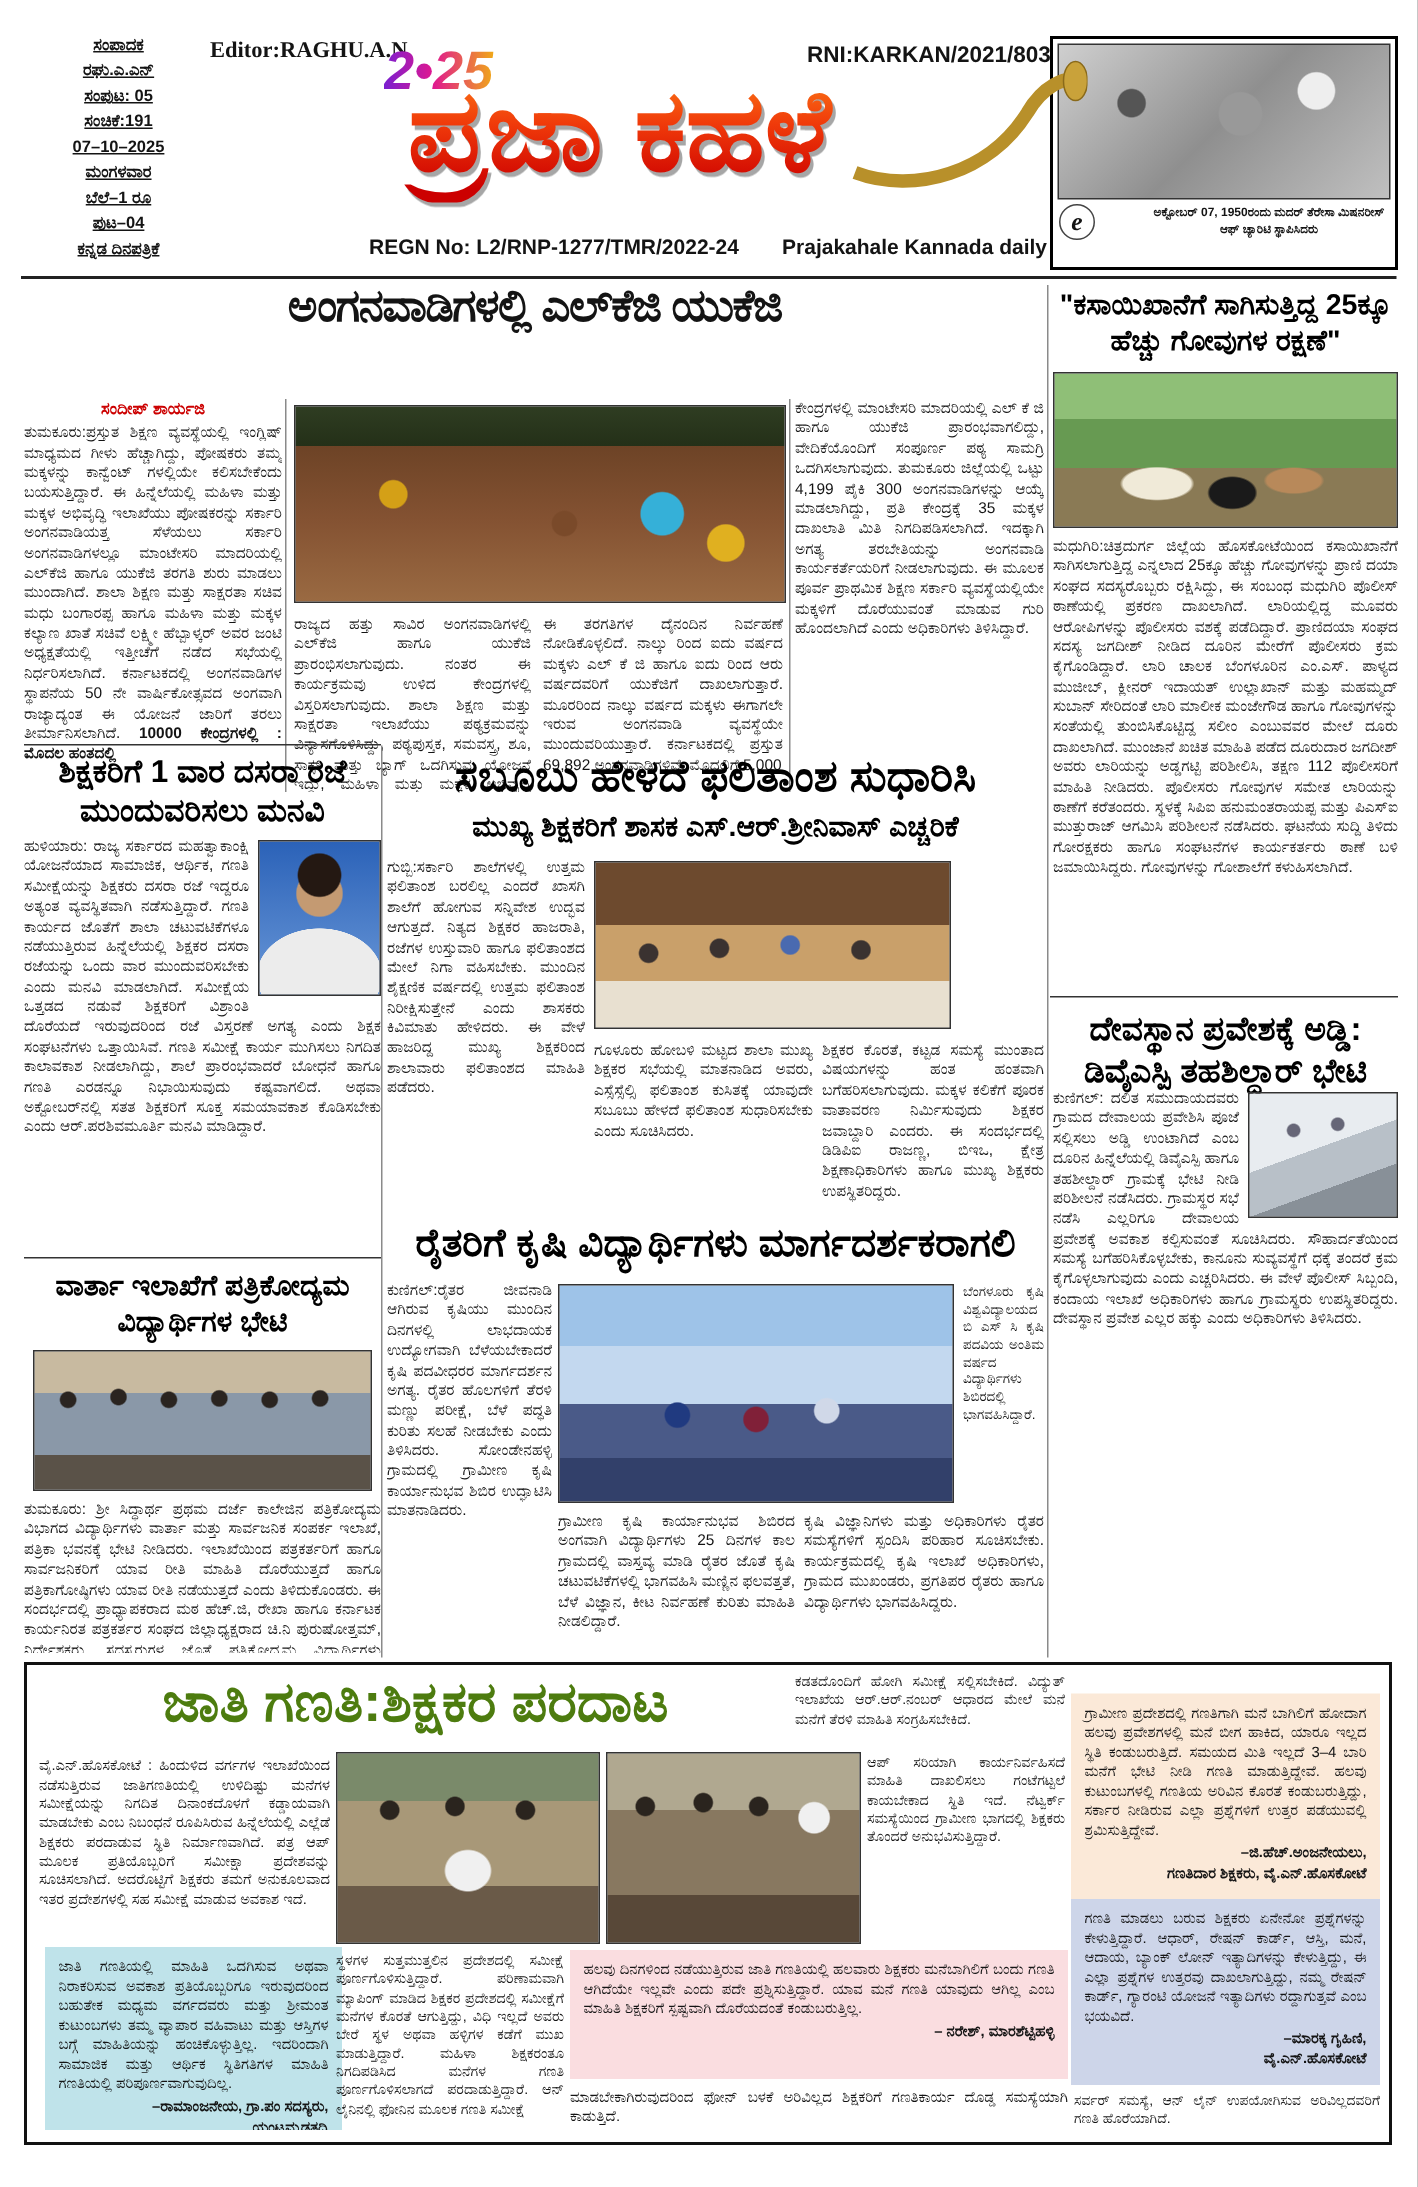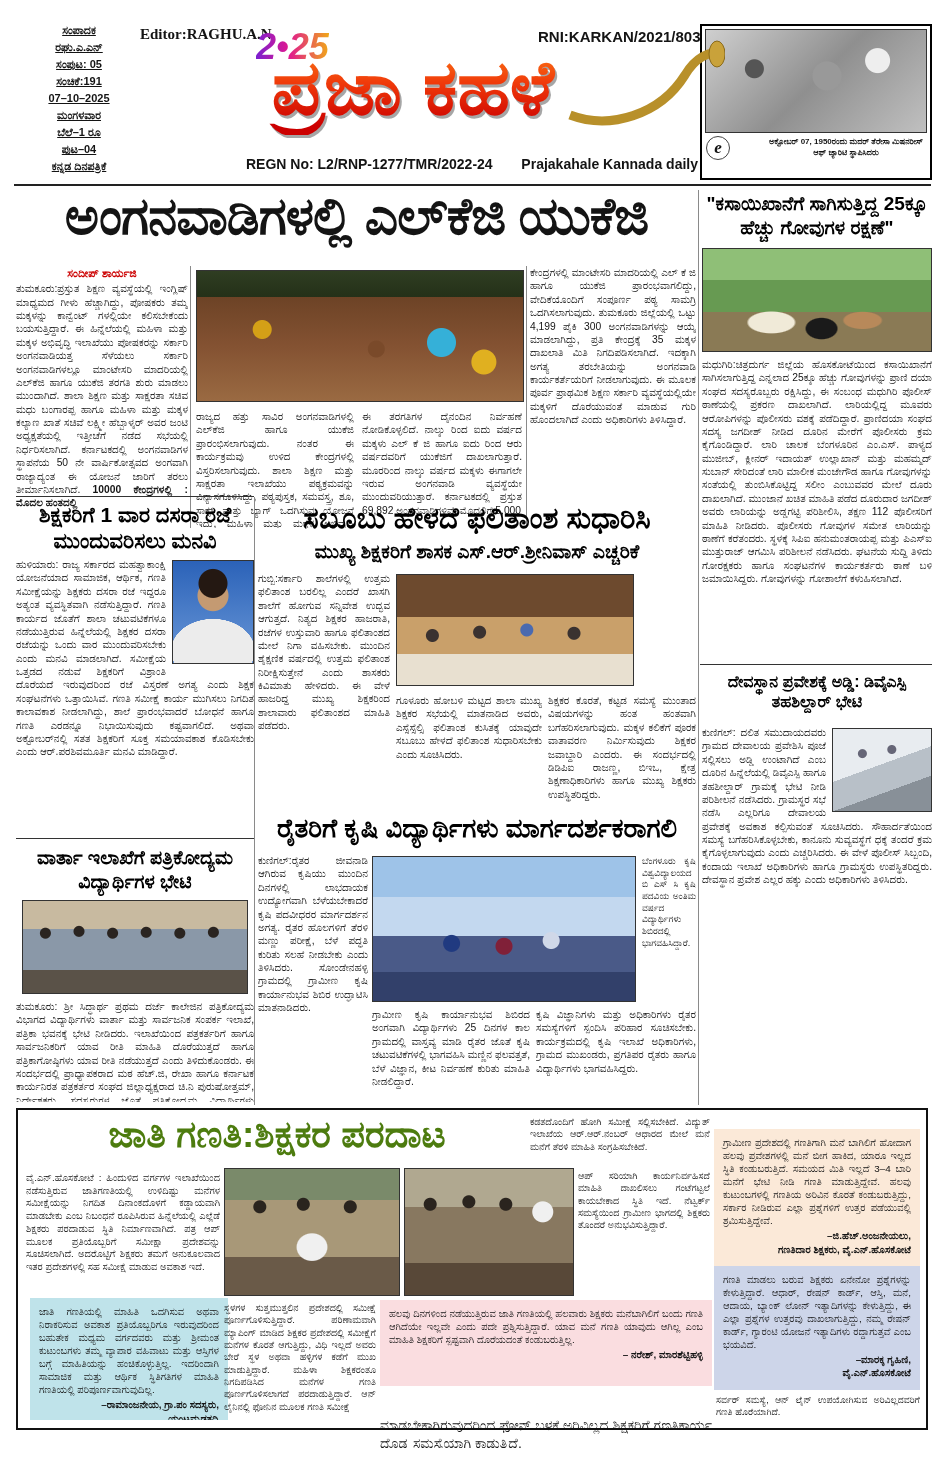--- a/index.html
+++ b/index.html
@@ -30,21 +30,21 @@
      radial-gradient(circle at 55% 45%, #999 0 14px, transparent 15px),
      linear-gradient(135deg,#cfcfcf,#8f8f8f 50%,#c0c0c0);}
   .teresa-cap{display:flex;align-items:center;gap:4px;padding:0 4px;}
   .elogo{flex:0 0 auto;width:22px;height:22px;border-radius:50%;border:1px solid #444;
      font:italic bold 17px "Liberation Serif",serif;text-align:center;line-height:21px;}
   .capt{font-size:8px;font-weight:bold;text-align:center;line-height:1.35;margin-left:32px;}
   .head-rule{left:14px;top:184px;width:917px;height:0;border-top:2px solid #222;}
   .hrule{height:0;border-top:1.5px solid #333;}
   .vrule{width:1px;background:#8a8a8a;}
   
-  .lead-head{left:16px;top:188px;width:681px;font-size:52px;font-weight:800;line-height:1.1;letter-spacing:-1px;}
+  .lead-head{left:16px;top:188px;width:681px;font-size:30px;font-weight:800;line-height:1.1;letter-spacing:-1px;}
   .lead-sub{left:16px;top:244px;width:681px;font-size:20px;font-weight:bold;}
   .byline{font-size:11px;font-weight:bold;color:#c00;text-align:center;margin-bottom:2px;}
   .ph-class{background:
      radial-gradient(circle at 20% 45%, #d4a017 0 9px, transparent 10px),
      radial-gradient(circle at 55% 60%, #7a4a2a 0 8px, transparent 9px),
      radial-gradient(circle at 75% 55%, #35b0d8 0 14px, transparent 15px),
      radial-gradient(circle at 88% 70%, #e0b020 0 12px, transparent 13px),
      linear-gradient(180deg,#2f3d22 0%,#243018 20%,#6d4326 20%,#845232 58%,#9a6a42 100%);}
   
   .ah{font-weight:800;text-align:center;line-height:1.25;color:#000;}
@@ -182,21 +182,21 @@
   <div class="abs jt" style="left:372px;top:1008px;width:158px;height:96px;">ಗ್ರಾಮೀಣ ಕೃಷಿ ಕಾರ್ಯಾನುಭವ ಶಿಬಿರದ ಅಂಗವಾಗಿ ವಿದ್ಯಾರ್ಥಿಗಳು 25 ದಿನಗಳ ಕಾಲ ಗ್ರಾಮದಲ್ಲಿ ವಾಸ್ತವ್ಯ ಮಾಡಿ ರೈತರ ಜೊತೆ ಕೃಷಿ ಚಟುವಟಿಕೆಗಳಲ್ಲಿ ಭಾಗವಹಿಸಿ ಮಣ್ಣಿನ ಫಲವತ್ತತೆ, ಬೆಳೆ ವಿಜ್ಞಾನ, ಕೀಟ ನಿರ್ವಹಣೆ ಕುರಿತು ಮಾಹಿತಿ ನೀಡಲಿದ್ದಾರೆ.</div>
   <div class="abs jt" style="left:536px;top:1008px;width:160px;height:96px;">ಕೃಷಿ ವಿಜ್ಞಾನಿಗಳು ಮತ್ತು ಅಧಿಕಾರಿಗಳು ರೈತರ ಸಮಸ್ಯೆಗಳಿಗೆ ಸ್ಪಂದಿಸಿ ಪರಿಹಾರ ಸೂಚಿಸಬೇಕು. ಕಾರ್ಯಕ್ರಮದಲ್ಲಿ ಕೃಷಿ ಇಲಾಖೆ ಅಧಿಕಾರಿಗಳು, ಗ್ರಾಮದ ಮುಖಂಡರು, ಪ್ರಗತಿಪರ ರೈತರು ಹಾಗೂ ವಿದ್ಯಾರ್ಥಿಗಳು ಭಾಗವಹಿಸಿದ್ದರು.</div>
 
   <div class="abs ah" style="left:702px;top:192px;width:230px;font-size:19px;">"ಕಸಾಯಿಖಾನೆಗೆ ಸಾಗಿಸುತ್ತಿದ್ದ 25ಕ್ಕೂ ಹೆಚ್ಚು ಗೋವುಗಳ ರಕ್ಷಣೆ"</div>
   <div class="abs ph ph-cows" style="left:702px;top:248px;width:230px;height:104px;"></div>
   <div class="abs jt" style="left:702px;top:358px;width:230px;height:302px;">
     <span>ಮಧುಗಿರಿ:ಚಿತ್ರದುರ್ಗ ಜಿಲ್ಲೆಯ ಹೊಸಕೋಟೆಯಿಂದ ಕಸಾಯಿಖಾನೆಗೆ ಸಾಗಿಸಲಾಗುತ್ತಿದ್ದ ಎನ್ನಲಾದ 25ಕ್ಕೂ ಹೆಚ್ಚು ಗೋವುಗಳನ್ನು ಪ್ರಾಣಿ ದಯಾ ಸಂಘದ ಸದಸ್ಯರೊಬ್ಬರು ರಕ್ಷಿಸಿದ್ದು, ಈ ಸಂಬಂಧ ಮಧುಗಿರಿ ಪೊಲೀಸ್ ಠಾಣೆಯಲ್ಲಿ ಪ್ರಕರಣ ದಾಖಲಾಗಿದೆ. ಲಾರಿಯಲ್ಲಿದ್ದ ಮೂವರು ಆರೋಪಿಗಳನ್ನು ಪೊಲೀಸರು ವಶಕ್ಕೆ ಪಡೆದಿದ್ದಾರೆ.</span> <span>ಪ್ರಾಣಿದಯಾ ಸಂಘದ ಸದಸ್ಯ ಜಗದೀಶ್ ನೀಡಿದ ದೂರಿನ ಮೇರೆಗೆ ಪೊಲೀಸರು ಕ್ರಮ ಕೈಗೊಂಡಿದ್ದಾರೆ. ಲಾರಿ ಚಾಲಕ ಬೆಂಗಳೂರಿನ ಎಂ.ಎಸ್. ಪಾಳ್ಯದ ಮುಜೀಬ್, ಕ್ಲೀನರ್ ಇದಾಯತ್ ಉಲ್ಲಾಖಾನ್ ಮತ್ತು ಮಹಮ್ಮದ್ ಸುಬಾನ್ ಸೇರಿದಂತೆ ಲಾರಿ ಮಾಲೀಕ ಮಂಜೇಗೌಡ ಹಾಗೂ ಗೋವುಗಳನ್ನು ಸಂತೆಯಲ್ಲಿ ತುಂಬಿಸಿಕೊಟ್ಟಿದ್ದ ಸಲೀಂ ಎಂಬುವವರ ಮೇಲೆ ದೂರು ದಾಖಲಾಗಿದೆ.</span> <span>ಮುಂಜಾನೆ ಖಚಿತ ಮಾಹಿತಿ ಪಡೆದ ದೂರುದಾರ ಜಗದೀಶ್ ಅವರು ಲಾರಿಯನ್ನು ಅಡ್ಡಗಟ್ಟಿ ಪರಿಶೀಲಿಸಿ, ತಕ್ಷಣ 112 ಪೊಲೀಸರಿಗೆ ಮಾಹಿತಿ ನೀಡಿದರು. ಪೊಲೀಸರು ಗೋವುಗಳ ಸಮೇತ ಲಾರಿಯನ್ನು ಠಾಣೆಗೆ ಕರೆತಂದರು. ಸ್ಥಳಕ್ಕೆ ಸಿಪಿಐ ಹನುಮಂತರಾಯಪ್ಪ ಮತ್ತು ಪಿಎಸ್ಐ ಮುತ್ತುರಾಜ್ ಆಗಮಿಸಿ ಪರಿಶೀಲನೆ ನಡೆಸಿದರು. ಘಟನೆಯ ಸುದ್ದಿ ತಿಳಿದು ಗೋರಕ್ಷಕರು ಹಾಗೂ ಸಂಘಟನೆಗಳ ಕಾರ್ಯಕರ್ತರು ಠಾಣೆ ಬಳಿ ಜಮಾಯಿಸಿದ್ದರು. ಗೋವುಗಳನ್ನು ಗೋಶಾಲೆಗೆ ಕಳುಹಿಸಲಾಗಿದೆ.</span>
   </div>
 
   <div class="abs hrule" style="left:700px;top:664px;width:232px;"></div>
-  <div class="abs ah" style="left:702px;top:672px;width:230px;font-size:16px;">ದೇವಸ್ಥಾನ ಪ್ರವೇಶಕ್ಕೆ ಅಡ್ಡಿ: ಡಿವೈಎಸ್ಪಿ ತಹಶಿಲ್ದಾರ್ ಭೇಟಿ</div>
+  <div class="abs ah" style="left:702px;top:672px;width:230px;font-size:22px;">ದೇವಸ್ಥಾನ ಪ್ರವೇಶಕ್ಕೆ ಅಡ್ಡಿ: ಡಿವೈಎಸ್ಪಿ ತಹಶಿಲ್ದಾರ್ ಭೇಟಿ</div>
   <div class="abs jt" style="left:702px;top:726px;width:230px;height:378px;">
     <div class="ph ph-temple"></div>
     <span>ಕುಣಿಗಲ್: ದಲಿತ ಸಮುದಾಯದವರು ಗ್ರಾಮದ ದೇವಾಲಯ ಪ್ರವೇಶಿಸಿ ಪೂಜೆ ಸಲ್ಲಿಸಲು ಅಡ್ಡಿ ಉಂಟಾಗಿದೆ ಎಂಬ ದೂರಿನ ಹಿನ್ನೆಲೆಯಲ್ಲಿ ಡಿವೈಎಸ್ಪಿ ಹಾಗೂ ತಹಶೀಲ್ದಾರ್ ಗ್ರಾಮಕ್ಕೆ ಭೇಟಿ ನೀಡಿ ಪರಿಶೀಲನೆ ನಡೆಸಿದರು. ಗ್ರಾಮಸ್ಥರ ಸಭೆ ನಡೆಸಿ ಎಲ್ಲರಿಗೂ ದೇವಾಲಯ ಪ್ರವೇಶಕ್ಕೆ ಅವಕಾಶ ಕಲ್ಪಿಸುವಂತೆ ಸೂಚಿಸಿದರು. ಸೌಹಾರ್ದತೆಯಿಂದ ಸಮಸ್ಯೆ ಬಗೆಹರಿಸಿಕೊಳ್ಳಬೇಕು, ಕಾನೂನು ಸುವ್ಯವಸ್ಥೆಗೆ ಧಕ್ಕೆ ತಂದರೆ ಕ್ರಮ ಕೈಗೊಳ್ಳಲಾಗುವುದು ಎಂದು ಎಚ್ಚರಿಸಿದರು. ಈ ವೇಳೆ ಪೊಲೀಸ್ ಸಿಬ್ಬಂದಿ, ಕಂದಾಯ ಇಲಾಖೆ ಅಧಿಕಾರಿಗಳು ಹಾಗೂ ಗ್ರಾಮಸ್ಥರು ಉಪಸ್ಥಿತರಿದ್ದರು. ದೇವಸ್ಥಾನ ಪ್ರವೇಶ ಎಲ್ಲರ ಹಕ್ಕು ಎಂದು ಅಧಿಕಾರಿಗಳು ತಿಳಿಸಿದರು.</span>
   </div>
 
   <div class="abs jbox">
     <div class="abs jaati-head">ಜಾತಿ ಗಣತಿ:ಶಿಕ್ಷಕರ ಪರದಾಟ</div>
     <div class="abs jt" style="left:512px;top:6px;width:180px;height:52px;font-size:9.5px;">ಕಡತದೊಂದಿಗೆ ಹೋಗಿ ಸಮೀಕ್ಷೆ ಸಲ್ಲಿಸಬೇಕಿದೆ. ವಿದ್ಯುತ್ ಇಲಾಖೆಯ ಆರ್.ಆರ್.ನಂಬರ್ ಆಧಾರದ ಮೇಲೆ ಮನೆ ಮನೆಗೆ ತೆರಳಿ ಮಾಹಿತಿ ಸಂಗ್ರಹಿಸಬೇಕಿದೆ.</div>
     <div class="abs jt" style="left:8px;top:62px;width:194px;height:122px;font-size:9.8px;">ವೈ.ಎನ್.ಹೊಸಕೋಟೆ : ಹಿಂದುಳಿದ ವರ್ಗಗಳ ಇಲಾಖೆಯಿಂದ ನಡೆಸುತ್ತಿರುವ ಜಾತಿಗಣತಿಯಲ್ಲಿ ಉಳಿದಿಷ್ಟು ಮನೆಗಳ ಸಮೀಕ್ಷೆಯನ್ನು ನಿಗದಿತ ದಿನಾಂಕದೊಳಗೆ ಕಡ್ಡಾಯವಾಗಿ ಮಾಡಬೇಕು ಎಂಬ ನಿಬಂಧನೆ ರೂಪಿಸಿರುವ ಹಿನ್ನೆಲೆಯಲ್ಲಿ ಎಲ್ಲೆಡೆ ಶಿಕ್ಷಕರು ಪರದಾಡುವ ಸ್ಥಿತಿ ನಿರ್ಮಾಣವಾಗಿದೆ. ಪತ್ರ ಆಪ್ ಮೂಲಕ ಪ್ರತಿಯೊಬ್ಬರಿಗೆ ಸಮೀಕ್ಷಾ ಪ್ರದೇಶವನ್ನು ಸೂಚಿಸಲಾಗಿದೆ. ಅದರೊಟ್ಟಿಗೆ ಶಿಕ್ಷಕರು ತಮಗೆ ಅನುಕೂಲವಾದ ಇತರ ಪ್ರದೇಶಗಳಲ್ಲಿ ಸಹ ಸಮೀಕ್ಷೆ ಮಾಡುವ ಅವಕಾಶ ಇದೆ.</div>
     <div class="abs ph ph-docs" style="left:206px;top:58px;width:176px;height:128px;"></div>
@@ -204,21 +204,21 @@
     <div class="abs jt" style="left:560px;top:60px;width:132px;height:124px;font-size:9.5px;">ಆಪ್ ಸರಿಯಾಗಿ ಕಾರ್ಯನಿರ್ವಹಿಸದೆ ಮಾಹಿತಿ ದಾಖಲಿಸಲು ಗಂಟೆಗಟ್ಟಲೆ ಕಾಯಬೇಕಾದ ಸ್ಥಿತಿ ಇದೆ. ನೆಟ್ವರ್ಕ್ ಸಮಸ್ಯೆಯಿಂದ ಗ್ರಾಮೀಣ ಭಾಗದಲ್ಲಿ ಶಿಕ್ಷಕರು ತೊಂದರೆ ಅನುಭವಿಸುತ್ತಿದ್ದಾರೆ.</div>
     <div class="abs qbox q-teal" style="left:12px;top:188px;width:198px;height:122px;">
       <span>ಜಾತಿ ಗಣತಿಯಲ್ಲಿ ಮಾಹಿತಿ ಒದಗಿಸುವ ಅಥವಾ ನಿರಾಕರಿಸುವ ಅವಕಾಶ ಪ್ರತಿಯೊಬ್ಬರಿಗೂ ಇರುವುದರಿಂದ ಬಹುತೇಕ ಮಧ್ಯಮ ವರ್ಗದವರು ಮತ್ತು ಶ್ರೀಮಂತ ಕುಟುಂಬಗಳು ತಮ್ಮ ವ್ಯಾಪಾರ ವಹಿವಾಟು ಮತ್ತು ಆಸ್ತಿಗಳ ಬಗ್ಗೆ ಮಾಹಿತಿಯನ್ನು ಹಂಚಿಕೊಳ್ಳುತ್ತಿಲ್ಲ. ಇದರಿಂದಾಗಿ ಸಾಮಾಜಿಕ ಮತ್ತು ಆರ್ಥಿಕ ಸ್ಥಿತಿಗತಿಗಳ ಮಾಹಿತಿ ಗಣತಿಯಲ್ಲಿ ಪರಿಪೂರ್ಣವಾಗುವುದಿಲ್ಲ.</span>
       <div class="attr"><span>–ರಾಮಾಂಜನೇಯ, ಗ್ರಾ.ಪಂ ಸದಸ್ಯರು,</span><br><span>ಯಂಟ್ರಮ್ಕಡತದ್ಳಿ</span></div>
     </div>
     <div class="abs jt" style="left:206px;top:192px;width:152px;height:120px;font-size:9.5px;">ಸ್ಥಳಗಳ ಸುತ್ತಮುತ್ತಲಿನ ಪ್ರದೇಶದಲ್ಲಿ ಸಮೀಕ್ಷೆ ಪೂರ್ಣಗೊಳಿಸುತ್ತಿದ್ದಾರೆ. ಪರಿಣಾಮವಾಗಿ ಮ್ಯಾಪಿಂಗ್ ಮಾಡಿದ ಶಿಕ್ಷಕರ ಪ್ರದೇಶದಲ್ಲಿ ಸಮೀಕ್ಷೆಗೆ ಮನೆಗಳ ಕೊರತೆ ಆಗುತ್ತಿದ್ದು, ವಿಧಿ ಇಲ್ಲದೆ ಅವರು ಬೇರೆ ಸ್ಥಳ ಅಥವಾ ಹಳ್ಳಿಗಳ ಕಡೆಗೆ ಮುಖ ಮಾಡುತ್ತಿದ್ದಾರೆ. ಮಹಿಳಾ ಶಿಕ್ಷಕರಂತೂ ನಿಗದಿಪಡಿಸಿದ ಮನೆಗಳ ಗಣತಿ ಪೂರ್ಣಗೊಳಿಸಲಾಗದೆ ಪರದಾಡುತ್ತಿದ್ದಾರೆ. ಆನ್ ಲೈನಿನಲ್ಲಿ ಫೋನಿನ ಮೂಲಕ ಗಣತಿ ಸಮೀಕ್ಷೆ</div>
     <div class="abs qbox q-pink" style="left:362px;top:190px;width:332px;height:86px;">
       <span>ಹಲವು ದಿನಗಳಿಂದ ನಡೆಯುತ್ತಿರುವ ಜಾತಿ ಗಣತಿಯಲ್ಲಿ ಹಲವಾರು ಶಿಕ್ಷಕರು ಮನೆಬಾಗಿಲಿಗೆ ಬಂದು ಗಣತಿ ಆಗಿದೆಯೇ ಇಲ್ಲವೇ ಎಂದು ಪದೇ ಪ್ರಶ್ನಿಸುತ್ತಿದ್ದಾರೆ. ಯಾವ ಮನೆ ಗಣತಿ ಯಾವುದು ಆಗಿಲ್ಲ ಎಂಬ ಮಾಹಿತಿ ಶಿಕ್ಷಕರಿಗೆ ಸ್ಪಷ್ಟವಾಗಿ ದೊರೆಯದಂತೆ ಕಂಡುಬರುತ್ತಿಲ್ಲ.</span>
       <div class="attr">– ನರೇಶ್, ಮಾರಶೆಟ್ಟಿಹಳ್ಳಿ</div>
     </div>
-    <div class="abs jt" style="left:362px;top:282px;width:332px;height:32px;font-size:14px;margin-top:24px;">ಮಾಡಬೇಕಾಗಿರುವುದರಿಂದ ಫೋನ್ ಬಳಕೆ ಅರಿವಿಲ್ಲದ ಶಿಕ್ಷಕರಿಗೆ ಗಣತಿಕಾರ್ಯ ದೊಡ್ಡ ಸಮಸ್ಯೆಯಾಗಿ ಕಾಡುತ್ತಿದೆ.</div>
+    <div class="abs jt" style="left:362px;top:282px;width:332px;height:32px;font-size:10px;">ಮಾಡಬೇಕಾಗಿರುವುದರಿಂದ ಫೋನ್ ಬಳಕೆ ಅರಿವಿಲ್ಲದ ಶಿಕ್ಷಕರಿಗೆ ಗಣತಿಕಾರ್ಯ ದೊಡ್ಡ ಸಮಸ್ಯೆಯಾಗಿ ಕಾಡುತ್ತಿದೆ.</div>
     <div class="abs qbox q-cream" style="left:696px;top:19px;width:206px;height:160px;">
       <span>ಗ್ರಾಮೀಣ ಪ್ರದೇಶದಲ್ಲಿ ಗಣತಿಗಾಗಿ ಮನೆ ಬಾಗಿಲಿಗೆ ಹೋದಾಗ ಹಲವು ಪ್ರವೇಶಗಳಲ್ಲಿ ಮನೆ ಬೀಗ ಹಾಕಿದ, ಯಾರೂ ಇಲ್ಲದ ಸ್ಥಿತಿ ಕಂಡುಬರುತ್ತಿದೆ. ಸಮಯದ ಮಿತಿ ಇಲ್ಲದೆ 3–4 ಬಾರಿ ಮನೆಗೆ ಭೇಟಿ ನೀಡಿ ಗಣತಿ ಮಾಡುತ್ತಿದ್ದೇವೆ. ಹಲವು ಕುಟುಂಬಗಳಲ್ಲಿ ಗಣತಿಯ ಅರಿವಿನ ಕೊರತೆ ಕಂಡುಬರುತ್ತಿದ್ದು, ಸರ್ಕಾರ ನೀಡಿರುವ ಎಲ್ಲಾ ಪ್ರಶ್ನೆಗಳಿಗೆ ಉತ್ತರ ಪಡೆಯುವಲ್ಲಿ ಶ್ರಮಿಸುತ್ತಿದ್ದೇವೆ.</span>
       <div class="attr"><span>–ಜಿ.ಹೆಚ್.ಅಂಜನೇಯಲು,</span><br><span>ಗಣತಿದಾರ ಶಿಕ್ಷಕರು, ವೈ.ಎನ್.ಹೊಸಕೋಟೆ</span></div>
     </div>
     <div class="abs qbox q-blue" style="left:696px;top:156px;width:206px;height:124px;">
       <span>ಗಣತಿ ಮಾಡಲು ಬರುವ ಶಿಕ್ಷಕರು ಏನೇನೋ ಪ್ರಶ್ನೆಗಳನ್ನು ಕೇಳುತ್ತಿದ್ದಾರೆ. ಆಧಾರ್, ರೇಷನ್ ಕಾರ್ಡ್, ಆಸ್ತಿ, ಮನೆ, ಆದಾಯ, ಬ್ಯಾಂಕ್ ಲೋನ್ ಇತ್ಯಾದಿಗಳನ್ನು ಕೇಳುತ್ತಿದ್ದು, ಈ ಎಲ್ಲಾ ಪ್ರಶ್ನೆಗಳ ಉತ್ತರವು ದಾಖಲಾಗುತ್ತಿದ್ದು, ನಮ್ಮ ರೇಷನ್ ಕಾರ್ಡ್, ಗ್ಯಾರಂಟಿ ಯೋಜನೆ ಇತ್ಯಾದಿಗಳು ರದ್ದಾಗುತ್ತವೆ ಎಂಬ ಭಯವಿದೆ.</span>
       <div class="attr"><span>–ಮಾರಕ್ಕ ಗೃಹಿಣಿ,</span><br><span>ವೈ.ಎನ್.ಹೊಸಕೋಟೆ</span></div>
     </div>
     <div class="abs jt" style="left:698px;top:284px;width:204px;height:30px;font-size:9.3px;">ಸರ್ವರ್ ಸಮಸ್ಯೆ, ಆನ್ ಲೈನ್ ಉಪಯೋಗಿಸುವ ಅರಿವಿಲ್ಲದವರಿಗೆ ಗಣತಿ ಹೊರೆಯಾಗಿದೆ.</div>
   </div>

